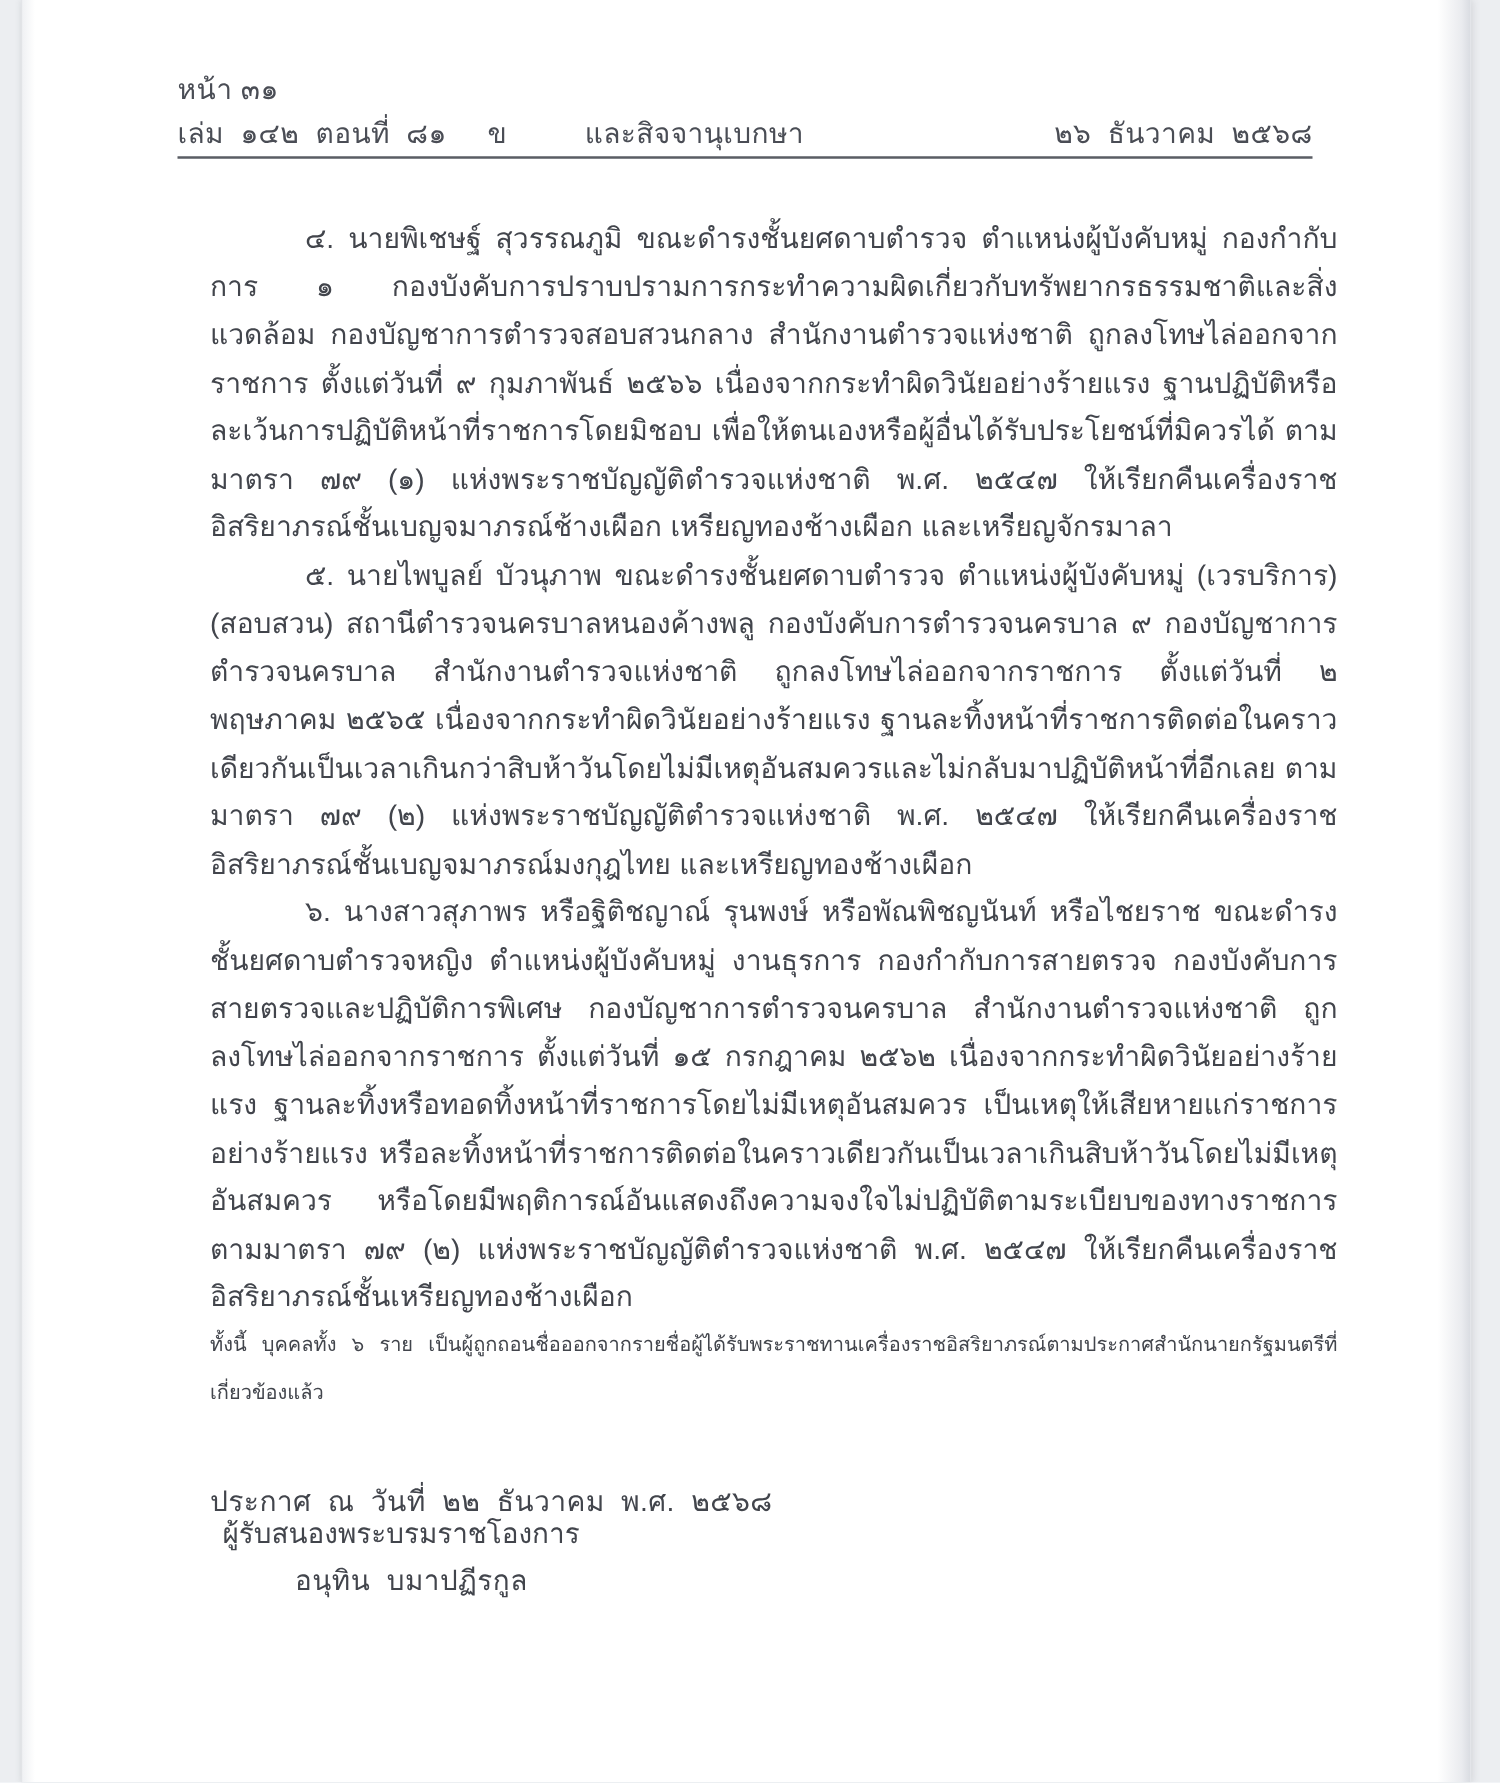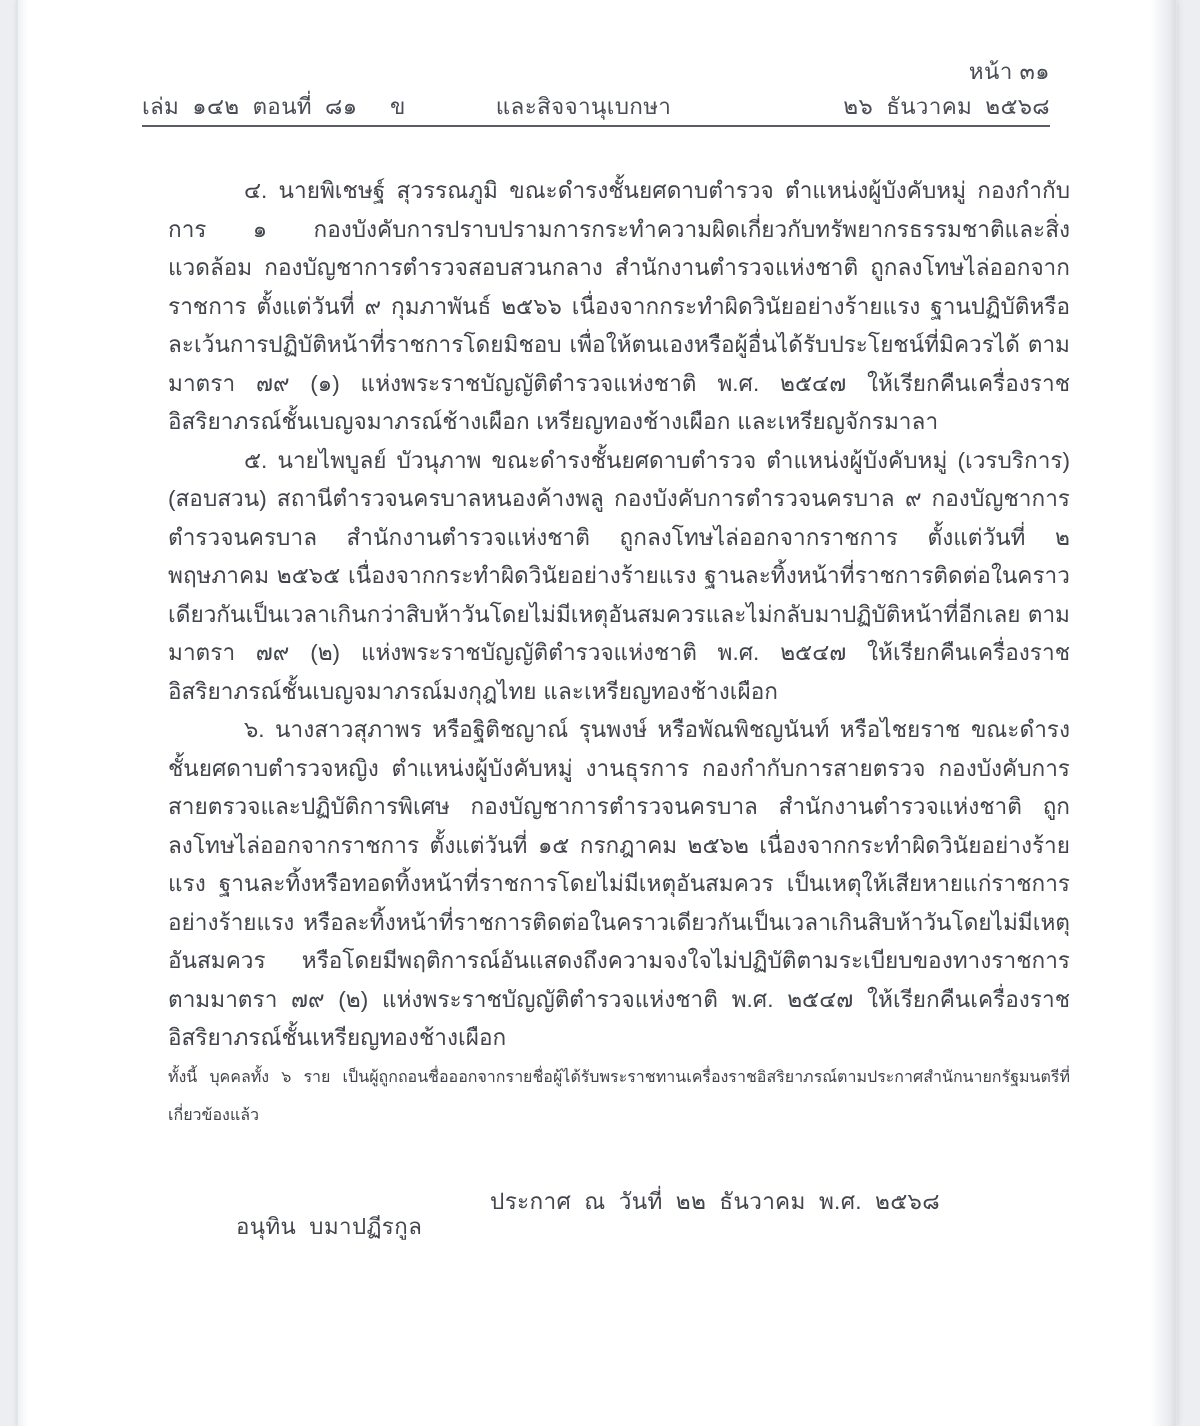--- a/index.html
+++ b/index.html
@@ -40,37 +40,36 @@
   }
 
   
   .gazette-header {
     position: absolute;
     left: 124px;
     top: 58px;
     width: 908px;
   }
   .page-no-line {
-    text-align: right;
+    text-align: left;
     font-size: 22.5px;
     color: #4a4d55;
     letter-spacing: 0.4px;
     line-height: 1.25;
     white-space: pre;
   }
   .header-row {
     display: flex;
     align-items: flex-end;
     justify-content: space-between;
     margin-top: 6px;
     font-size: 22.5px;
     color: #4a4d55;
     line-height: 1.3;
     white-space: pre;
-    gap: 28px;
   }
   .header-left   { flex: 0 0 auto; letter-spacing: 0.3px; }
   .header-center { flex: 0 0 auto; margin-left: 36px; margin-right: auto; padding-left: 26px; letter-spacing: 0.3px;}
   .header-right  { flex: 0 0 auto; letter-spacing: 0.3px; }
   .header-rule {
     margin-top: 4px;
     height: 2px;
     background: #5a5d64;
     width: 100%;
   }
@@ -98,21 +97,21 @@
   .closing-note {
     font-size: 16px;
     line-height: 38.5px;
     color: #42454c;
     text-align: justify;
     margin: 0;
   }
 
   .proclaim-line {
     margin-top: 48px;
-    text-align: right;
+    text-align: left;
     font-size: 22.6px;
     line-height: 38px;
     color: #42454c;
     letter-spacing: 0.3px;
     white-space: pre;
     padding-right: 130px;
   }
 
   
   .signature-block {
@@ -170,20 +169,21 @@
         <p class="para indent">๕.  นายไพบูลย์ บัวนุภาพ ขณะดำรงชั้นยศดาบตำรวจ ตำแหน่งผู้บังคับหมู่ (เวรบริการ) (สอบสวน) สถานีตำรวจนครบาลหนองค้างพลู กองบังคับการตำรวจนครบาล ๙ กองบัญชาการตำรวจนครบาล สำนักงานตำรวจแห่งชาติ ถูกลงโทษไล่ออกจากราชการ ตั้งแต่วันที่ ๒ พฤษภาคม ๒๕๖๕ เนื่องจากกระทำผิดวินัยอย่างร้ายแรง ฐานละทิ้งหน้าที่ราชการติดต่อในคราวเดียวกันเป็นเวลาเกินกว่าสิบห้าวันโดยไม่มีเหตุอันสมควรและไม่กลับมาปฏิบัติหน้าที่อีกเลย ตามมาตรา ๗๙ (๒) แห่งพระราชบัญญัติตำรวจแห่งชาติ พ.ศ. ๒๕๔๗ ให้เรียกคืนเครื่องราชอิสริยาภรณ์ชั้นเบญจมาภรณ์มงกุฎไทย และเหรียญทองช้างเผือก</p>
 
         <p class="para indent">๖.  นางสาวสุภาพร หรือฐิติชญาณ์ รุนพงษ์ หรือพัณพิชญนันท์ หรือไชยราช ขณะดำรงชั้นยศดาบตำรวจหญิง ตำแหน่งผู้บังคับหมู่ งานธุรการ กองกำกับการสายตรวจ กองบังคับการสายตรวจและปฏิบัติการพิเศษ กองบัญชาการตำรวจนครบาล สำนักงานตำรวจแห่งชาติ ถูกลงโทษไล่ออกจากราชการ ตั้งแต่วันที่ ๑๕ กรกฎาคม ๒๕๖๒ เนื่องจากกระทำผิดวินัยอย่างร้ายแรง ฐานละทิ้งหรือทอดทิ้งหน้าที่ราชการโดยไม่มีเหตุอันสมควร เป็นเหตุให้เสียหายแก่ราชการอย่างร้ายแรง หรือละทิ้งหน้าที่ราชการติดต่อในคราวเดียวกันเป็นเวลาเกินสิบห้าวันโดยไม่มีเหตุอันสมควร หรือโดยมีพฤติการณ์อันแสดงถึงความจงใจไม่ปฏิบัติตามระเบียบของทางราชการ ตามมาตรา ๗๙ (๒) แห่งพระราชบัญญัติตำรวจแห่งชาติ พ.ศ. ๒๕๔๗ ให้เรียกคืนเครื่องราชอิสริยาภรณ์ชั้นเหรียญทองช้างเผือก</p>
 
         <p class="closing-note">ทั้งนี้ บุคคลทั้ง ๖ ราย เป็นผู้ถูกถอนชื่อออกจากรายชื่อผู้ได้รับพระราชทานเครื่องราชอิสริยาภรณ์ตามประกาศสำนักนายกรัฐมนตรีที่เกี่ยวข้องแล้ว</p>
 
         <div class="proclaim-line">ประกาศ  ณ  วันที่  ๒๒  ธันวาคม  พ.ศ.  ๒๕๖๘</div>
       </div>
 
       <div class="signature-block">
+        <div class="sig-countersign">ผู้รับสนองพระบรมราชโองการ</div>
         <div class="sig-name">อนุทิน  บมาปฏีรกูล</div>
       </div>
 
       <div class="sheet-edge-right"></div>
       <div class="sheet-edge-left"></div>
     </div>
   </div>
 </div>
 
 </body></html>

